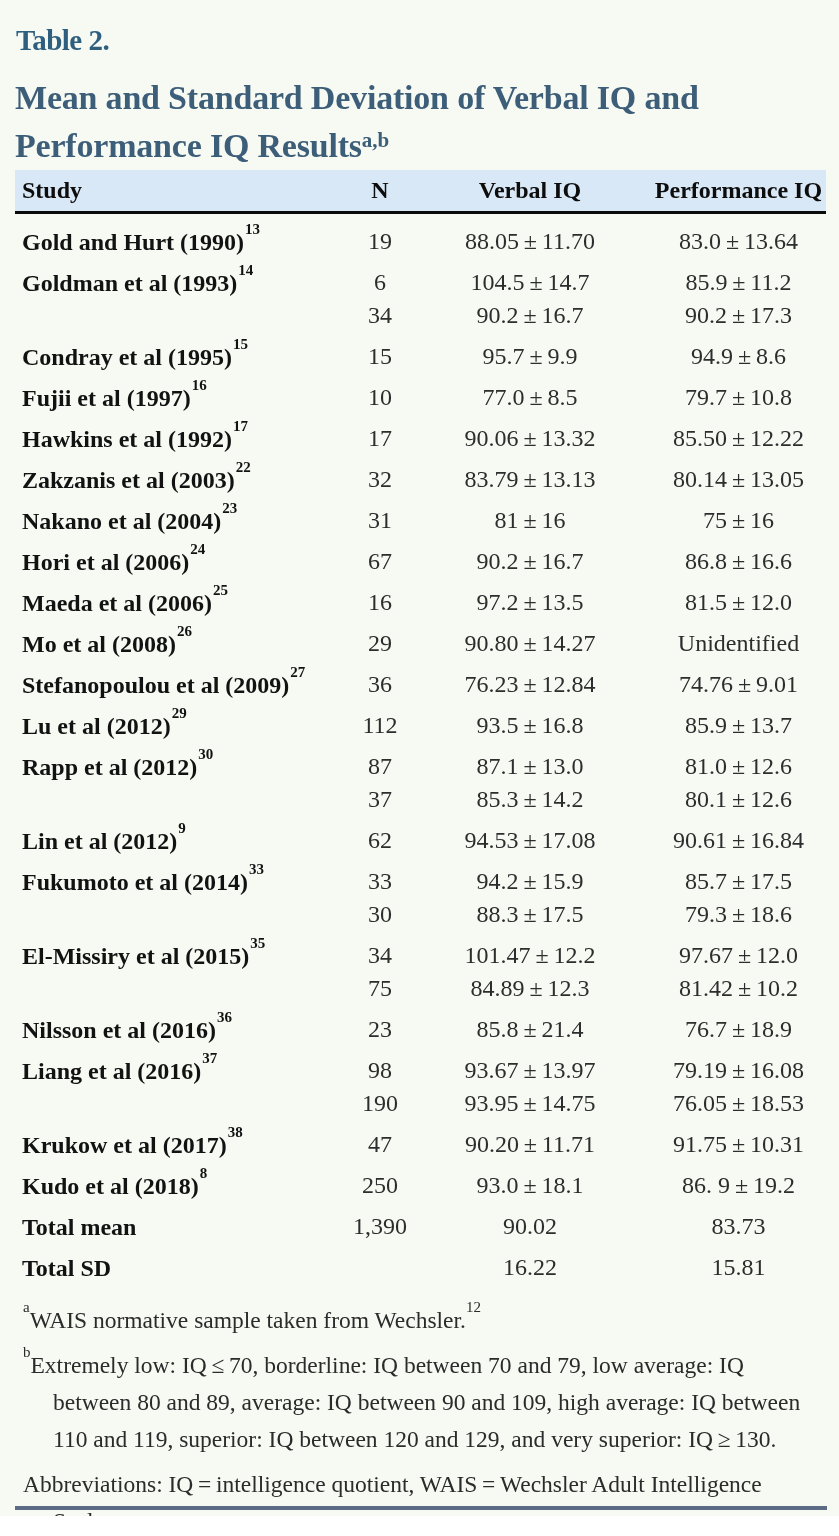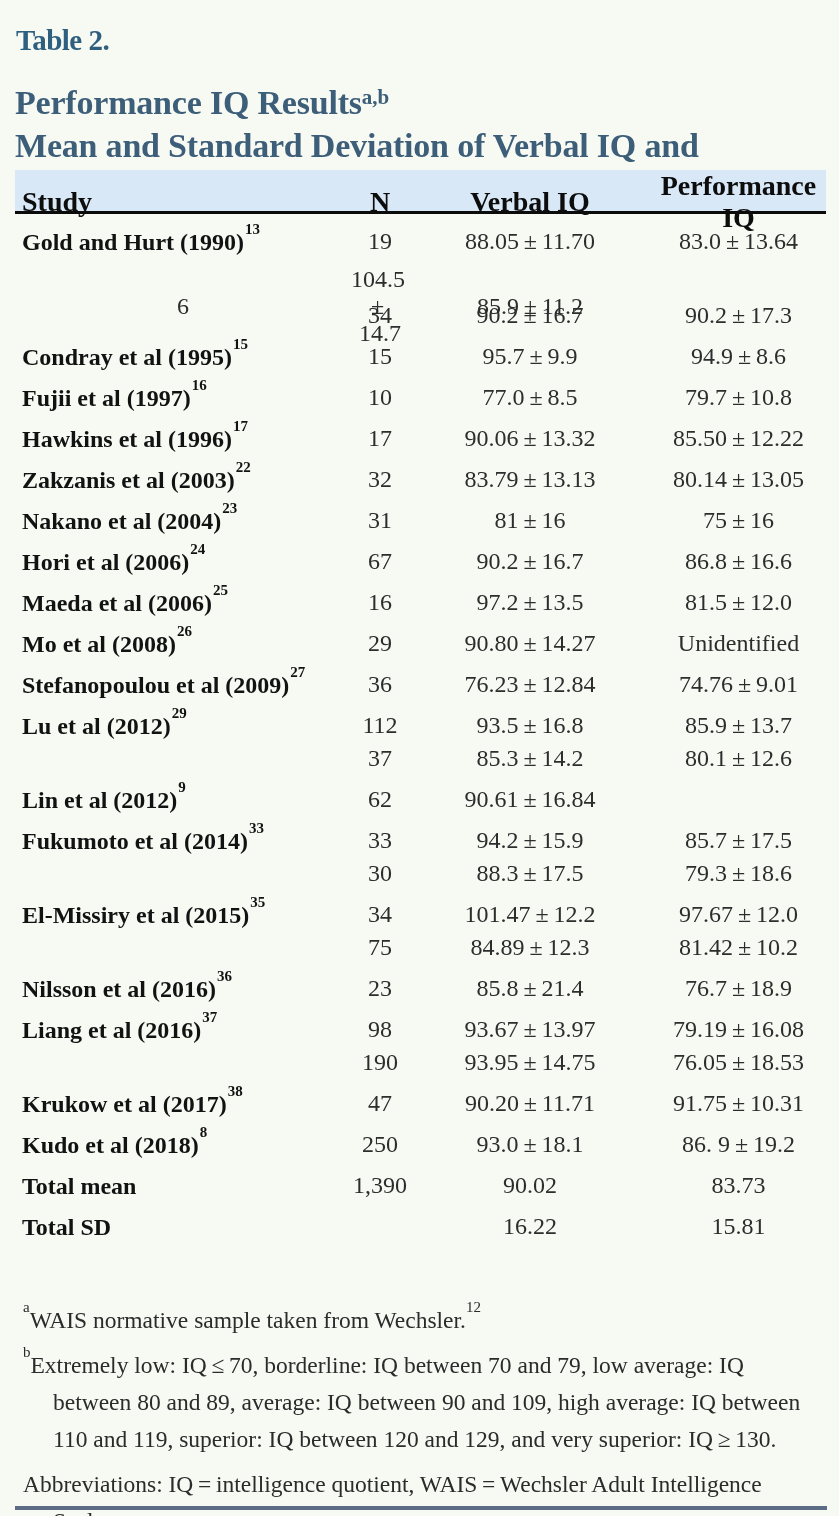--- a/index.html
+++ b/index.html
@@ -13,21 +13,21 @@
   }
   .title{
     position:absolute;left:15px;top:76px;width:812px;font-size:34px;
     line-height:43px;font-weight:bold;color:#3d5e79;letter-spacing:-0.2px;
   }
   .title sup{font-size:21px;vertical-align:10px;letter-spacing:0;}
   .thead{
     position:absolute;left:15px;top:170px;width:811px;height:41px;
     background:#d9e8f6;border-bottom:3px solid #0b0b0b;
     display:grid;grid-template-columns:336px 58px 242px 175px;
-    align-items:center;font-weight:bold;font-size:28px;color:#0d0d0d;
+    align-items:center;font-weight:bold;font-size:24px;color:#0d0d0d;
   }
   .h-study{padding-left:7px;}
   .h-n,.h-val{text-align:center;}
   .tbody{position:absolute;left:15px;top:217px;width:811px;}
   .trow{
     display:grid;grid-template-columns:336px 58px 242px 175px;height:33px;
     align-items:center;font-size:24px;
   }
   .trow.group{margin-top:8px;}
   .c-study{padding-left:7px;font-weight:bold;color:#121212;white-space:nowrap;}
@@ -45,41 +45,42 @@
   }
 </style>
 </head>
 <body>
 
 <div class="page">
 
   <div class="eyebrow">Table 2.</div>
 
   <div class="title">
+    <div>Mean and Standard Deviation of Verbal IQ and</div>
     <div><span>Performance IQ Results</span><sup>a,b</sup></div>
-    <div>Mean and Standard Deviation of Verbal IQ and</div>
   </div>
 
   <div class="thead">
     <div class="h-study">Study</div>
     <div class="h-n">N</div>
     <div class="h-val">Verbal IQ</div>
     <div class="h-val">Performance IQ</div>
   </div>
 
   <div class="tbody">
 
     <div class="trow group">
       <div class="c-study"><span>Gold and Hurt (1990)</span><sup>13</sup></div>
       <div class="c-n">19</div>
       <div class="c-val">88.05 ± 11.70</div>
       <div class="c-val">83.0 ± 13.64</div>
     </div>
 
     <div class="trow group">
+      <div class="c-study"><span>Goldman et al (1993)</span><sup>14</sup></div>
       <div class="c-n">6</div>
       <div class="c-val">104.5 ± 14.7</div>
       <div class="c-val">85.9 ± 11.2</div>
     </div>
 
     <div class="trow cont">
       <div class="c-study"><span></span><sup></sup></div>
       <div class="c-n">34</div>
       <div class="c-val">90.2 ± 16.7</div>
       <div class="c-val">90.2 ± 17.3</div>
@@ -93,21 +94,21 @@
     </div>
 
     <div class="trow group">
       <div class="c-study"><span>Fujii et al (1997)</span><sup>16</sup></div>
       <div class="c-n">10</div>
       <div class="c-val">77.0 ± 8.5</div>
       <div class="c-val">79.7 ± 10.8</div>
     </div>
 
     <div class="trow group">
-      <div class="c-study"><span>Hawkins et al (1996)</span><sup>17</sup></div>
+      <div class="c-study"><span>Hawkins et al (1992)</span><sup>17</sup></div>
       <div class="c-n">17</div>
       <div class="c-val">90.06 ± 13.32</div>
       <div class="c-val">85.50 ± 12.22</div>
     </div>
 
     <div class="trow group">
       <div class="c-study"><span>Zakzanis et al (2003)</span><sup>22</sup></div>
       <div class="c-n">32</div>
       <div class="c-val">83.79 ± 13.13</div>
       <div class="c-val">80.14 ± 13.05</div>
@@ -148,31 +149,38 @@
       <div class="c-val">74.76 ± 9.01</div>
     </div>
 
     <div class="trow group">
       <div class="c-study"><span>Lu et al (2012)</span><sup>29</sup></div>
       <div class="c-n">112</div>
       <div class="c-val">93.5 ± 16.8</div>
       <div class="c-val">85.9 ± 13.7</div>
     </div>
 
+    <div class="trow group">
+      <div class="c-study"><span>Rapp et al (2012)</span><sup>30</sup></div>
+      <div class="c-n">87</div>
+      <div class="c-val">87.1 ± 13.0</div>
+      <div class="c-val">81.0 ± 12.6</div>
+    </div>
 
     <div class="trow cont">
       <div class="c-study"><span></span><sup></sup></div>
       <div class="c-n">37</div>
       <div class="c-val">85.3 ± 14.2</div>
       <div class="c-val">80.1 ± 12.6</div>
     </div>
 
     <div class="trow group">
       <div class="c-study"><span>Lin et al (2012)</span><sup>9</sup></div>
       <div class="c-n">62</div>
+      <div class="c-val">94.53 ± 17.08</div>
       <div class="c-val">90.61 ± 16.84</div>
     </div>
 
     <div class="trow group">
       <div class="c-study"><span>Fukumoto et al (2014)</span><sup>33</sup></div>
       <div class="c-n">33</div>
       <div class="c-val">94.2 ± 15.9</div>
       <div class="c-val">85.7 ± 17.5</div>
     </div>
 

